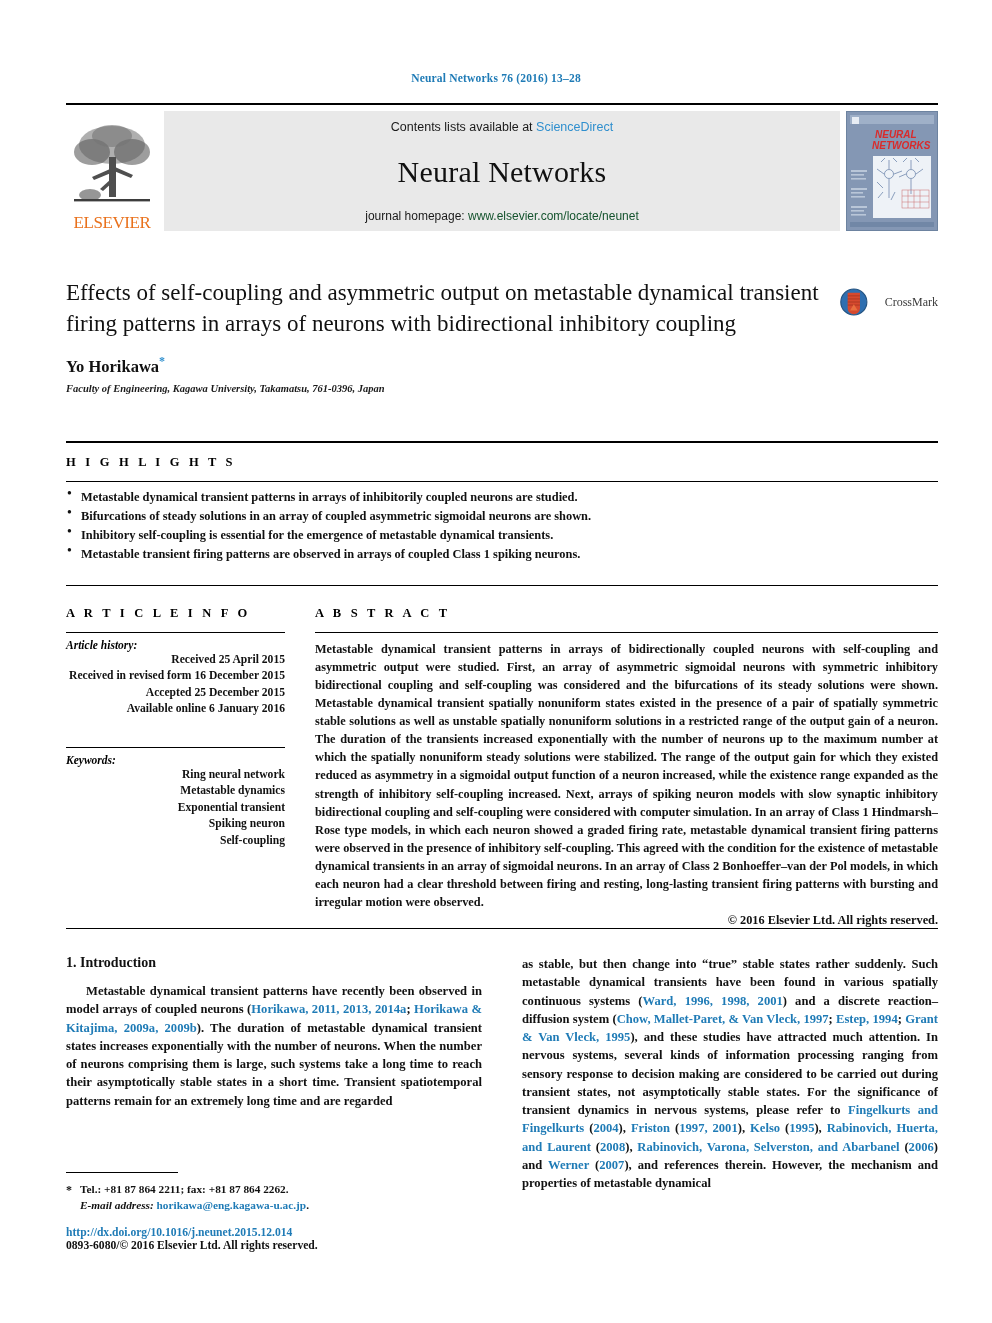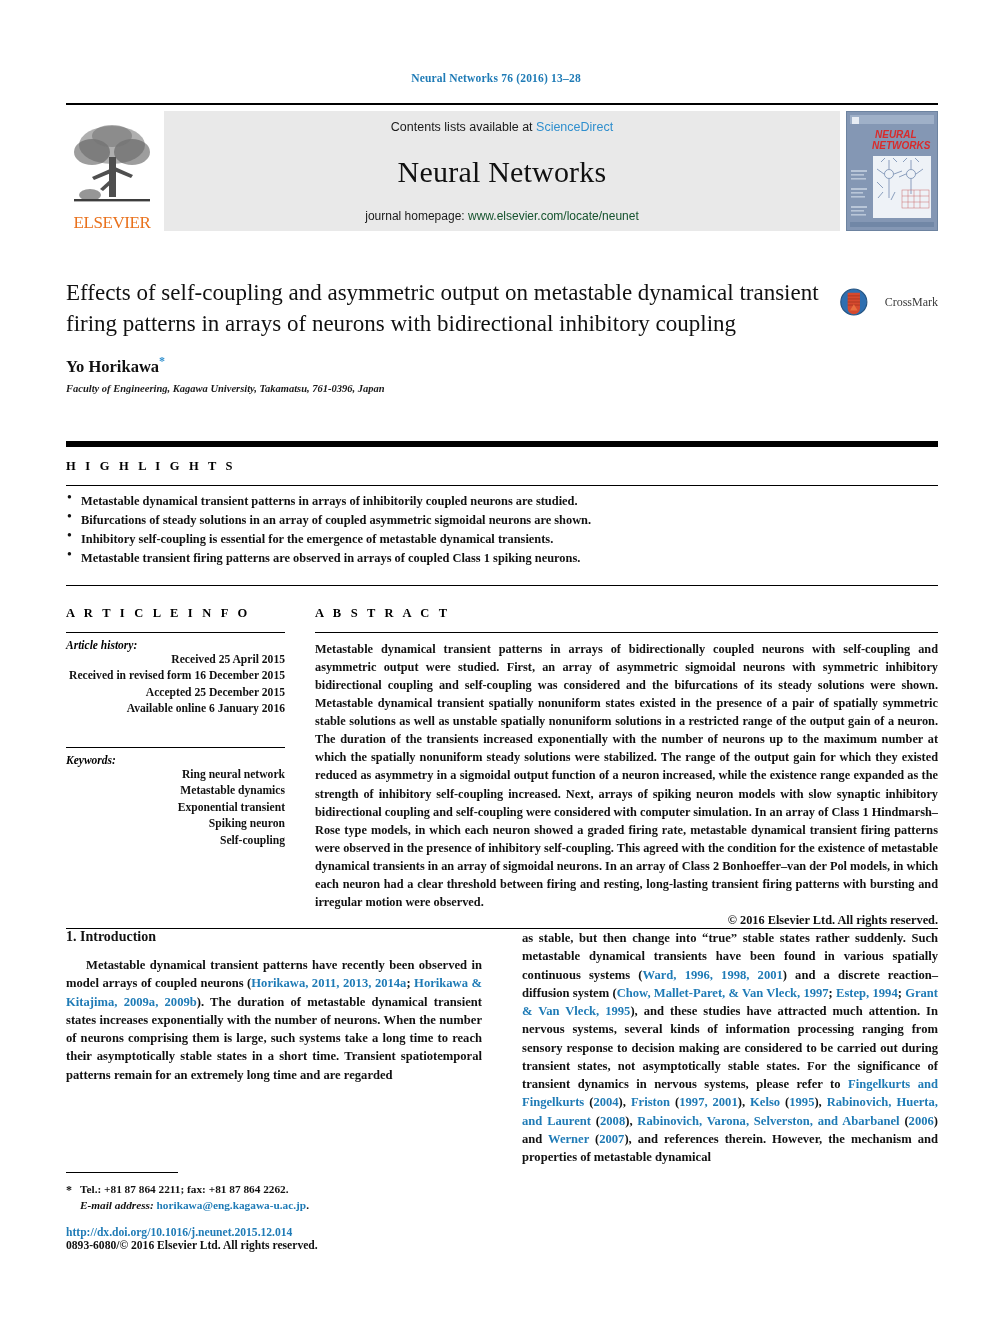--- a/index.html
+++ b/index.html
@@ -162,21 +162,21 @@
     font-size: 12px;
     color: #3a3a3a;
     margin-left: 5px;
   }
 
   .hl-block {
     position: absolute;
     top: 441px;
     left: 66px;
     width: 872px;
-    border-top: 6px solid #000000;
+    border-top: 2px solid #000000;
     padding-top: 12px;
   }
   .sec-head {
     font-family: "Liberation Serif", serif;
     font-weight: bold;
     font-size: 12.5px;
     letter-spacing: 3.2px;
     color: #000;
   }
   .hl-rule {
@@ -261,20 +261,21 @@
     color: #111;
   }
 
   
   .body-area {
     position: absolute;
     top: 928px;
     left: 66px;
     width: 872px;
     border-top: 1.6px solid #000;
+    padding-top: 26px;
     display: flex;
   }
   .body-col {
     width: 416px;
     flex: 0 0 416px;
     box-sizing: border-box;
   }
   .body-col.left { margin-right: 40px; }
   .sec-title {
     font-size: 14px;

